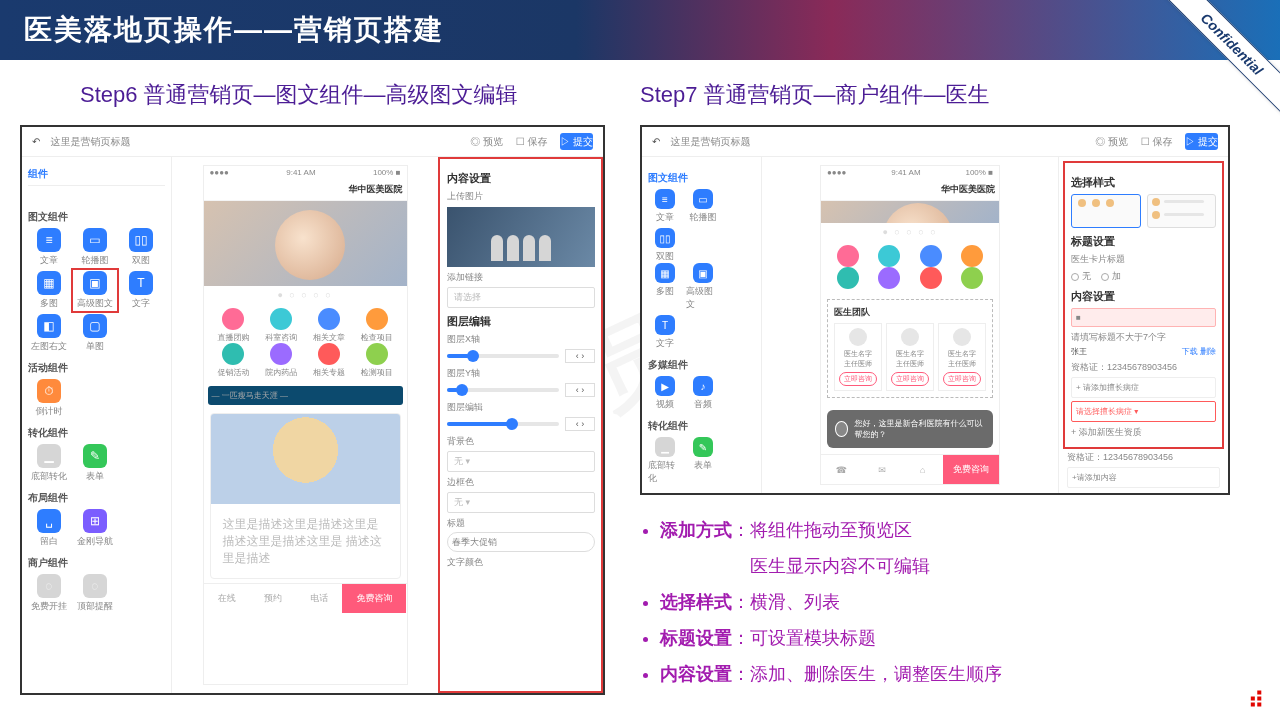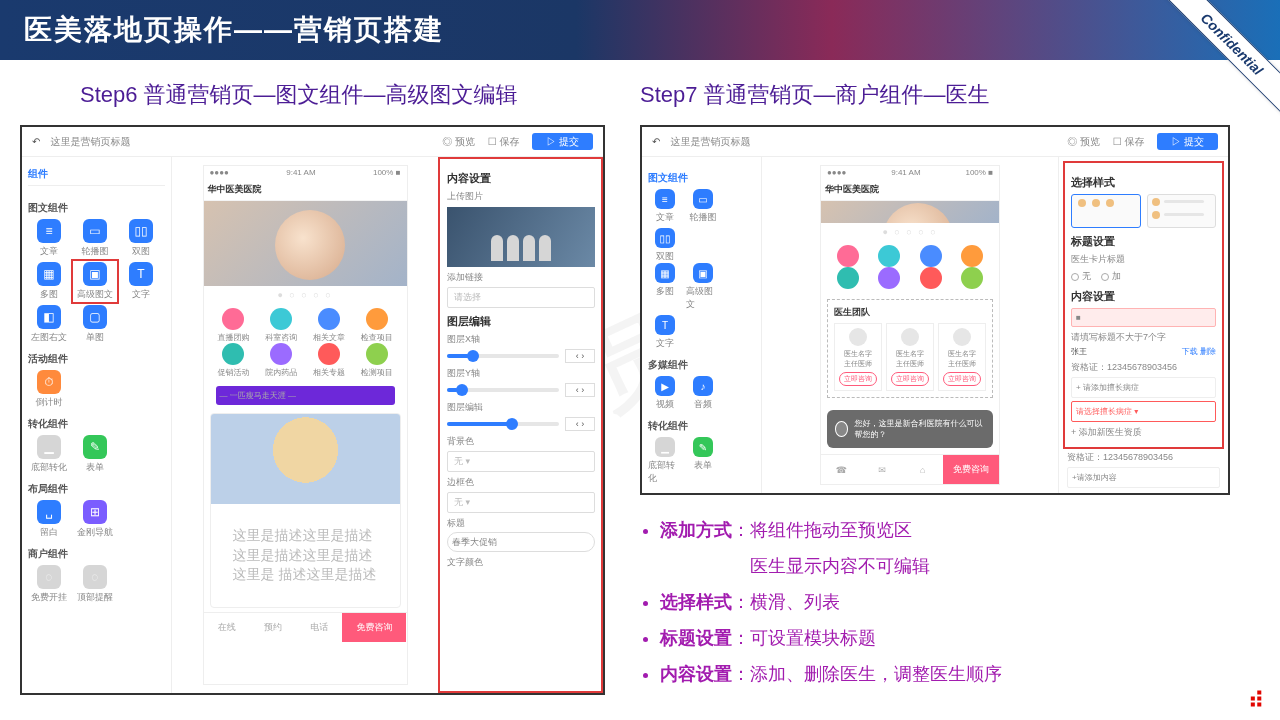--- a/index.html
+++ b/index.html
@@ -10,48 +10,48 @@
 .step-title{font-size:22px;font-weight:400;color:#4c1d95}
 .step6-title{position:absolute;top:80px;left:80px}
 .step7-title{position:absolute;top:80px;left:640px}
 .shot{position:absolute;border:2px solid #333;background:#fff}
 .shot.s6{top:125px;left:20px;width:585px;height:570px}
 .shot.s7{top:125px;left:640px;width:590px;height:370px}
 .topbar{height:30px;border-bottom:1px solid #eee;display:flex;align-items:center;padding:0 10px;font-size:10px;color:#888}
 .topbar .back{margin-right:10px;color:#555}
 .topbar .title-in{flex:1}
 .topbar .actions span{margin-left:10px}
-.topbar .submit{background:#2e7dff;color:#fff;padding:3px 14px;border-radius:3px;margin-left:10px}
+.topbar .submit{background:#2e7dff;color:#fff;padding:3px 0;border-radius:3px;margin-left:10px}
 .body{display:flex;height:calc(100% - 30px)}
 .sidebar{width:150px;border-right:1px solid #eee;padding:6px;overflow:hidden;font-size:10px}
-.sidebar .tab{color:#2e7dff;font-weight:600;border-bottom:1px solid #eee;padding:4px 0;margin-bottom:15px}
+.sidebar .tab{color:#2e7dff;font-weight:600;border-bottom:1px solid #eee;padding:4px 0;margin-bottom:24px}
 .group-title{font-size:10px;color:#555;margin:8px 0 4px;font-weight:600}
 .icons{display:flex;flex-wrap:wrap;gap:4px}
 .ic{width:42px;display:flex;flex-direction:column;align-items:center;gap:2px;color:#888;font-size:9px}
 .ic .sq{width:24px;height:24px;border-radius:6px;background:#2e7dff;display:flex;align-items:center;justify-content:center;color:#fff;font-size:12px}
 .ic.green .sq{background:#34c759}
 .ic.orange .sq{background:#ff8a3c}
 .ic.purple .sq{background:#7b5dff}
 .ic.gray .sq{background:#d6d6d6}
 .ic.boxed{outline:2px solid #e03a3a;outline-offset:1px}
 .preview{flex:1;display:flex;justify-content:center;padding:8px;overflow:hidden}
 .phone{width:205px;background:#fff;border:1px solid #eee;display:flex;flex-direction:column;font-size:9px;color:#333}
 .phone .status{display:flex;justify-content:space-between;padding:2px 6px;color:#888;font-size:8px}
-.phone .ptitle{text-align:left;padding:4px;font-weight:600;border-bottom:1px solid #f4f4f4}
+.phone .ptitle{text-align:right;padding:4px;font-weight:600;border-bottom:1px solid #f4f4f4}
 .hero{height:85px;background:linear-gradient(135deg,#d6c2b0,#a3b3c9);position:relative;overflow:hidden}
 .hero .face{position:absolute;left:35%;top:10%;width:70px;height:70px;border-radius:50%;background:radial-gradient(circle at 40% 40%,#f8e2cd,#d6a98a)}
 .dots{text-align:center;padding:4px;color:#ddd;letter-spacing:2px}
 .gridbtns{display:grid;grid-template-columns:repeat(4,1fr);padding:4px 6px}
 .gb{display:flex;flex-direction:column;align-items:center;gap:2px;font-size:8px;color:#888}
 .gb .c{width:22px;height:22px;border-radius:50%}
 .pink{background:#ff6b96}.cyan{background:#3cc9d6}.blue{background:#4a8cff}.orange2{background:#ff9b3c}.teal{background:#2fbdb0}.violet{background:#9b6bff}.red2{background:#ff5a5a}.lime{background:#8ed04e}
-.marquee{margin:4px 12px;padding:4px;background:#6d28d9;font-size:8px;color:#aaa;border-radius:3px}
+.marquee{margin:4px 4px;padding:4px;background:#0c4a6e;font-size:8px;color:#aaa;border-radius:3px}
 .card{margin:4px 6px;border:1px solid #eee;border-radius:4px;overflow:hidden}
 .card .img{height:90px;background:radial-gradient(circle at 50% 40%,#f0d6a3 0 30%,#bcd0e8 30% 100%)}
-.card .desc{padding:22px;font-size:14px;color:#bbb;line-height:1.4}
+.card .desc{padding:12px;font-size:12px;color:#bbb;line-height:1.4}
 .callout{margin:6px;padding:8px;background:#6b6b6b;color:#fff;border-radius:6px;font-size:8px;display:flex;align-items:center;gap:6px}
 .callout .hp{width:16px;height:16px;border-radius:50%;background:#888;border:1px solid #fff}
 .bottombar{display:flex;align-items:center;border-top:1px solid #eee;font-size:9px}
 .bottombar .bi{flex:1;text-align:center;padding:6px;color:#aaa}
 .bottombar .cta{flex:1.4;background:#ff5a7b;color:#fff;text-align:center;padding:8px}
 .panel{width:165px;border-left:1px solid #eee;padding:8px;font-size:10px;color:#555;overflow:hidden}
 .panel.redbox{outline:2px solid #e03a3a;outline-offset:-2px}
 .panel h4{font-size:11px;font-weight:700;color:#333;margin:6px 0 4px}
 .panel .sub{font-size:9px;color:#888;margin:4px 0 2px}
 .thumb{width:100%;height:60px;background:linear-gradient(120deg,#3a536e,#6b89a6);margin:4px 0;position:relative}

